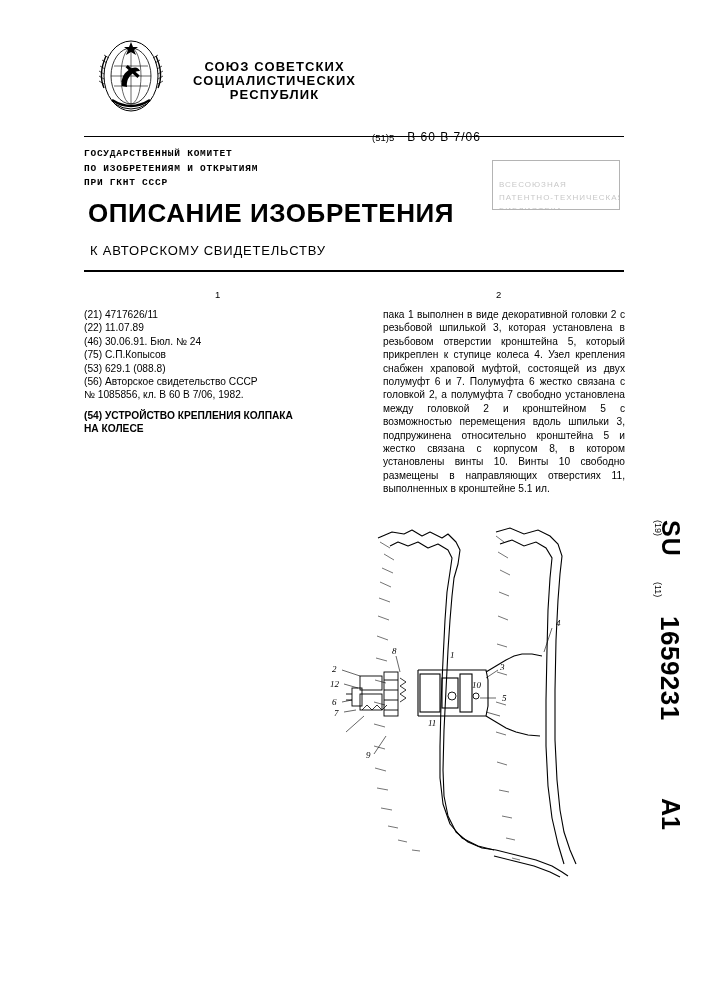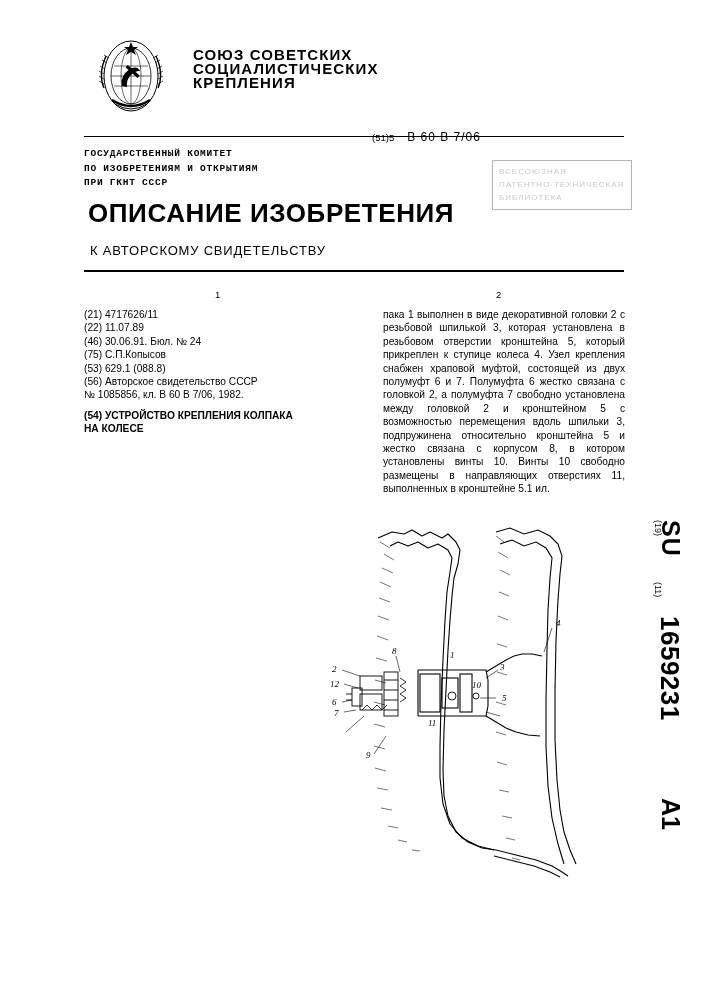--- a/index.html
+++ b/index.html
@@ -23,25 +23,26 @@
   }
 
   
   .emblem {
     position: absolute;
     left: 92px; top: 38px;
     width: 78px; height: 76px;
   }
   .org-block {
     position: absolute;
-    left: 193px; top: 48px;
-    font-size: 15px;
+    left: 193px; top: 60px;
+    font-size: 13px;
     font-weight: bold;
     letter-spacing: 1.1px;
     line-height: 14px;
+    text-align: center;
   }
   .org-block div { white-space: nowrap; }
 
   .committee {
     position: absolute;
     left: 84px; top: 147px;
     font-size: 9.5px;
     font-weight: bold;
     letter-spacing: 0.75px;
     line-height: 14.5px;
@@ -78,28 +79,28 @@
     left: 372px; top: 130px;
     font-size: 11px;
     white-space: nowrap;
   }
   .ipc .lbl { font-size: 9.5px; margin-top: 20px; }
   .ipc .val { font-size: 12px; letter-spacing: 1px; margin-left: 10px; margin-top: 6px;}
 
   .stamp {
     position: absolute;
     left: 492px; top: 160px;
-    width: 140px; height: 50px;
+    width: 128px; height: 50px;
     border: 1px solid #777;
     overflow: hidden;
     font-size: 8px;
     color: #999;
     letter-spacing: 1px;
     line-height: 13px;
-    padding: 4px 6px;
+    padding: 17px 6px;
     box-sizing: border-box;
     opacity: 0.55;
   }
   .stamp div { white-space: nowrap; }
 
   .main-title {
     position: absolute;
     left: 88px; top: 198px;
     font-size: 26px;
     font-weight: bold;
@@ -224,21 +225,21 @@
       <polygon points="39,4 41,9 46,9 42,12 44,17 39,14 34,17 36,12 32,9 37,9" fill="#000"></polygon>
 
       <path d="M20 62 Q39 74 58 62" fill="none" stroke="#000" stroke-width="2.5"></path>
       <path d="M23 66 Q39 76 55 66" fill="none" stroke="#000" stroke-width="1"></path>
     </svg>
   </div>
 
   <div class="org-block">
     <div>СОЮЗ СОВЕТСКИХ</div>
     <div>СОЦИАЛИСТИЧЕСКИХ</div>
-    <div>КРЕПЛЕНИЯ</div>
+    <div>РЕСПУБЛИК</div>
   </div>
 
 
   <div class="ipc">
     <span class="lbl">(51)5</span>
     <span class="val">В 60 В 7/06</span>
   </div>
 
   <div class="rule-top"></div>
 

